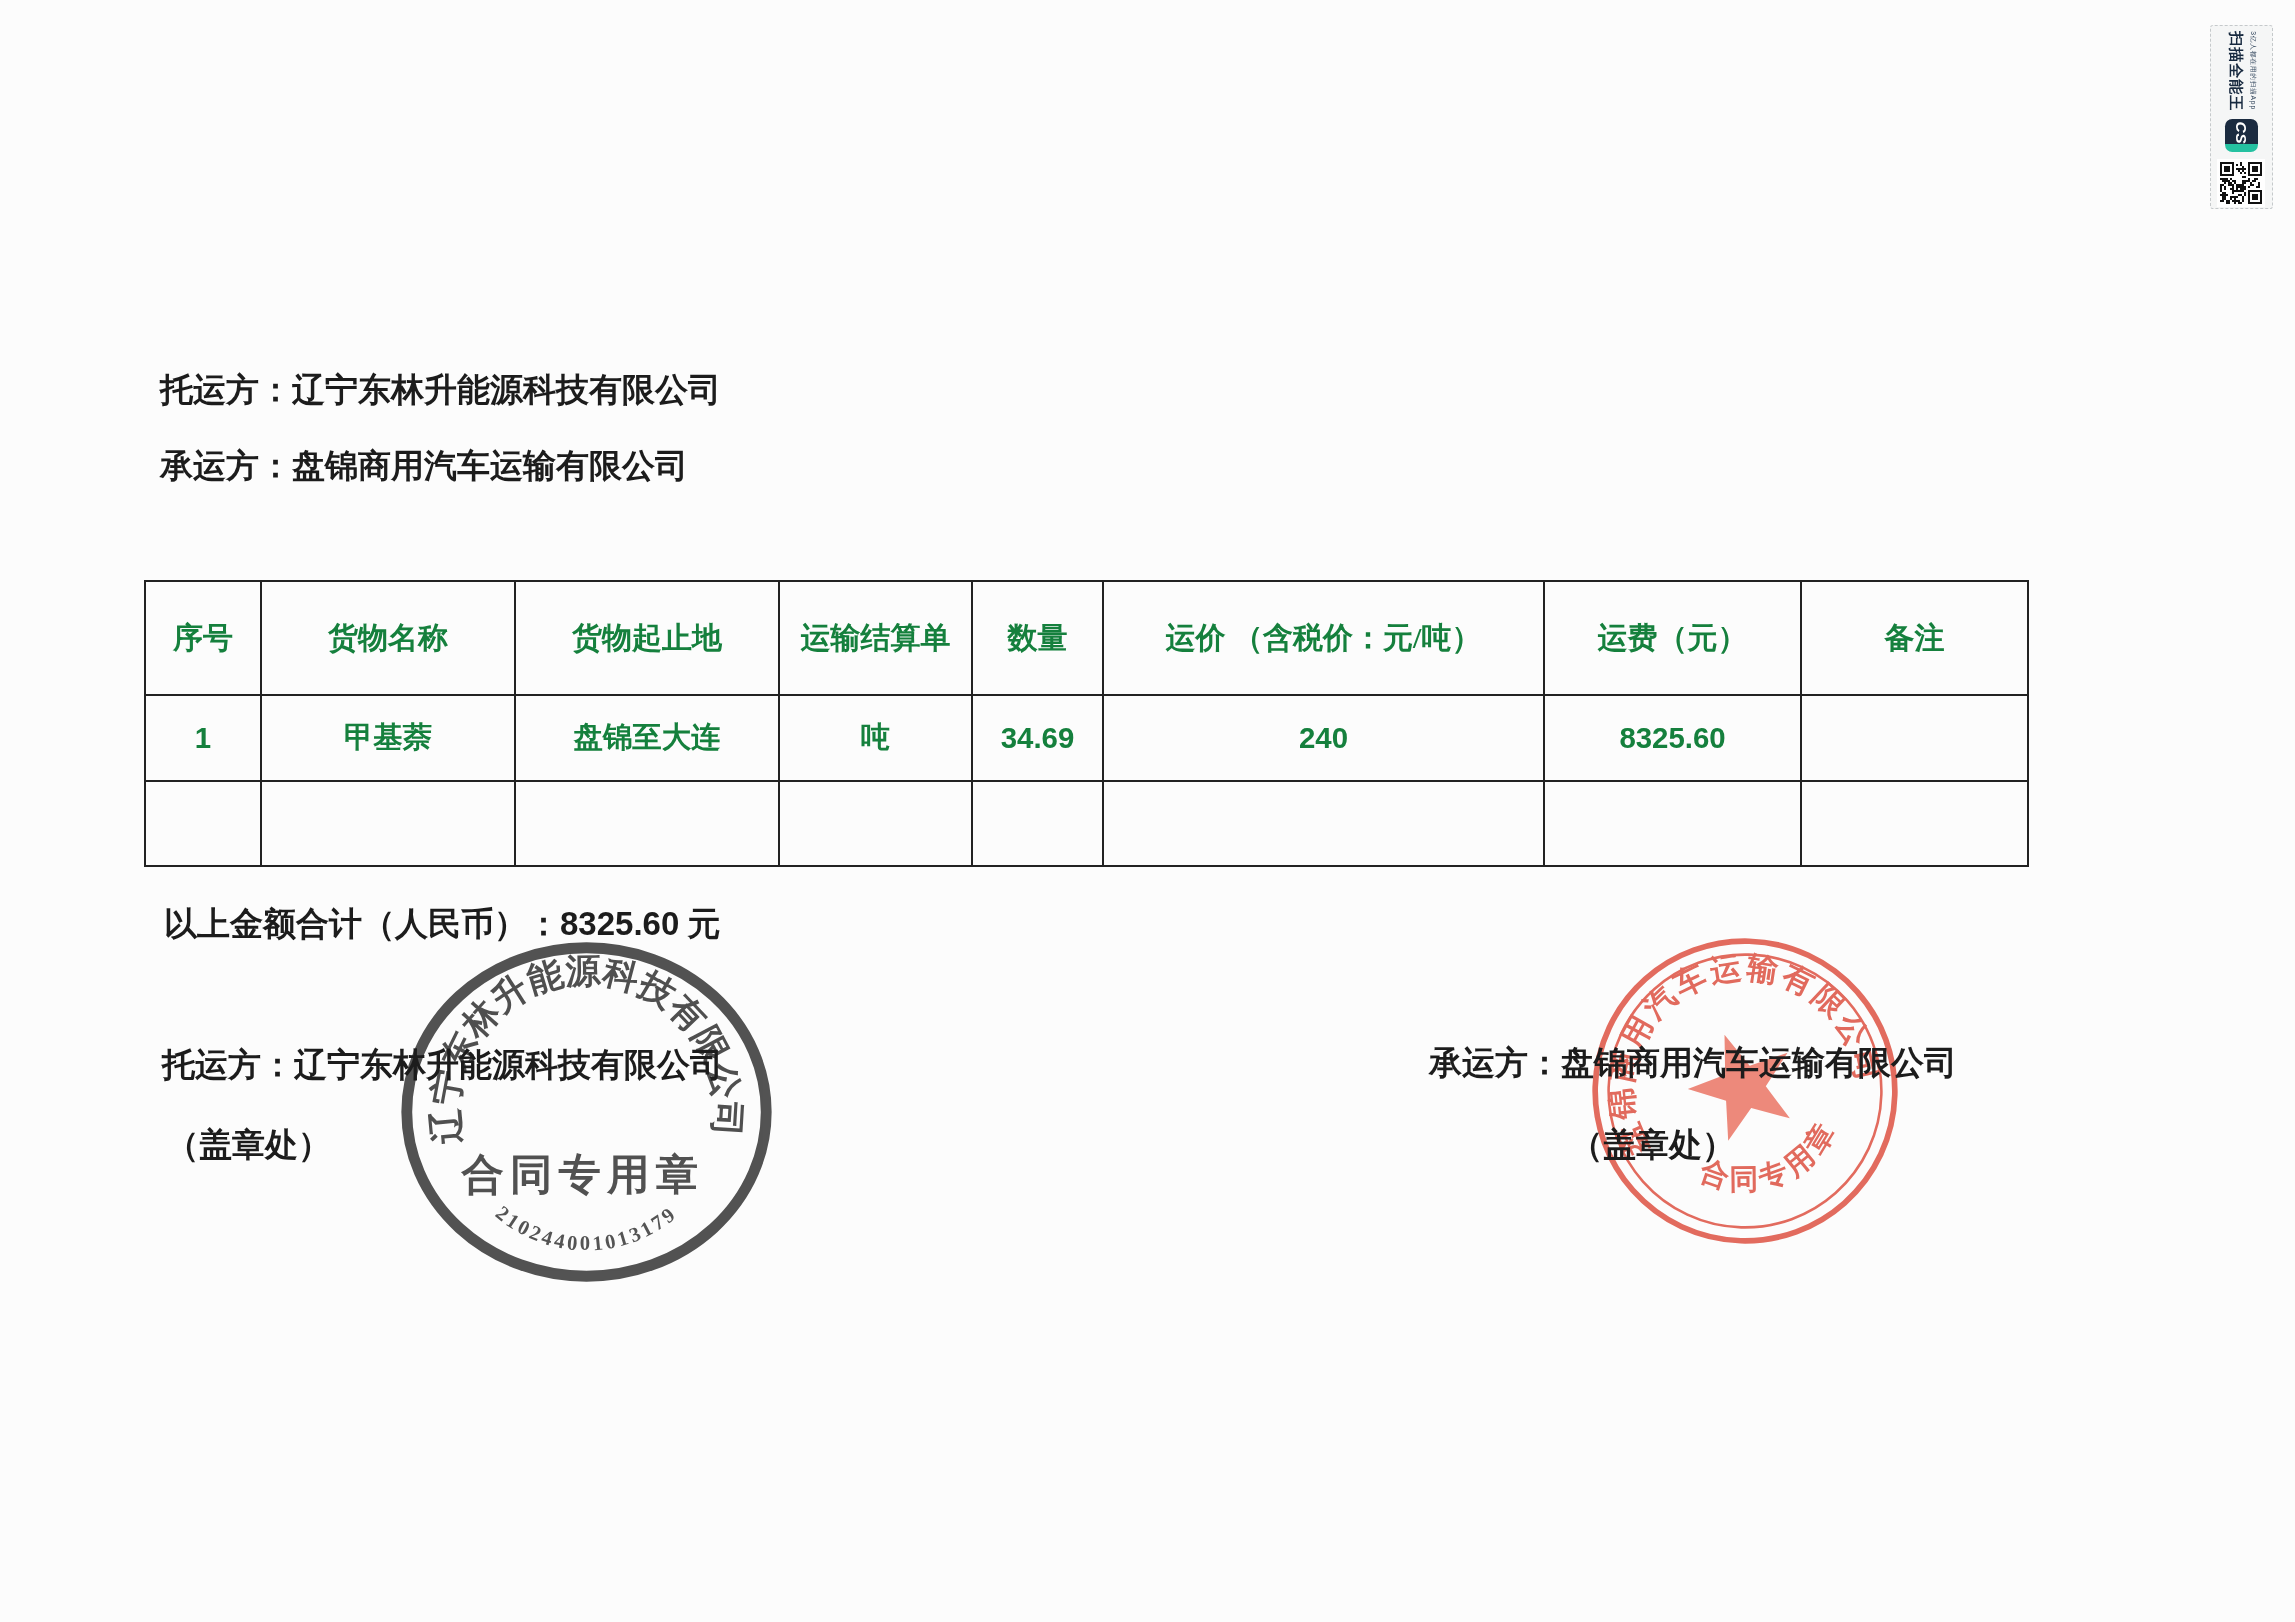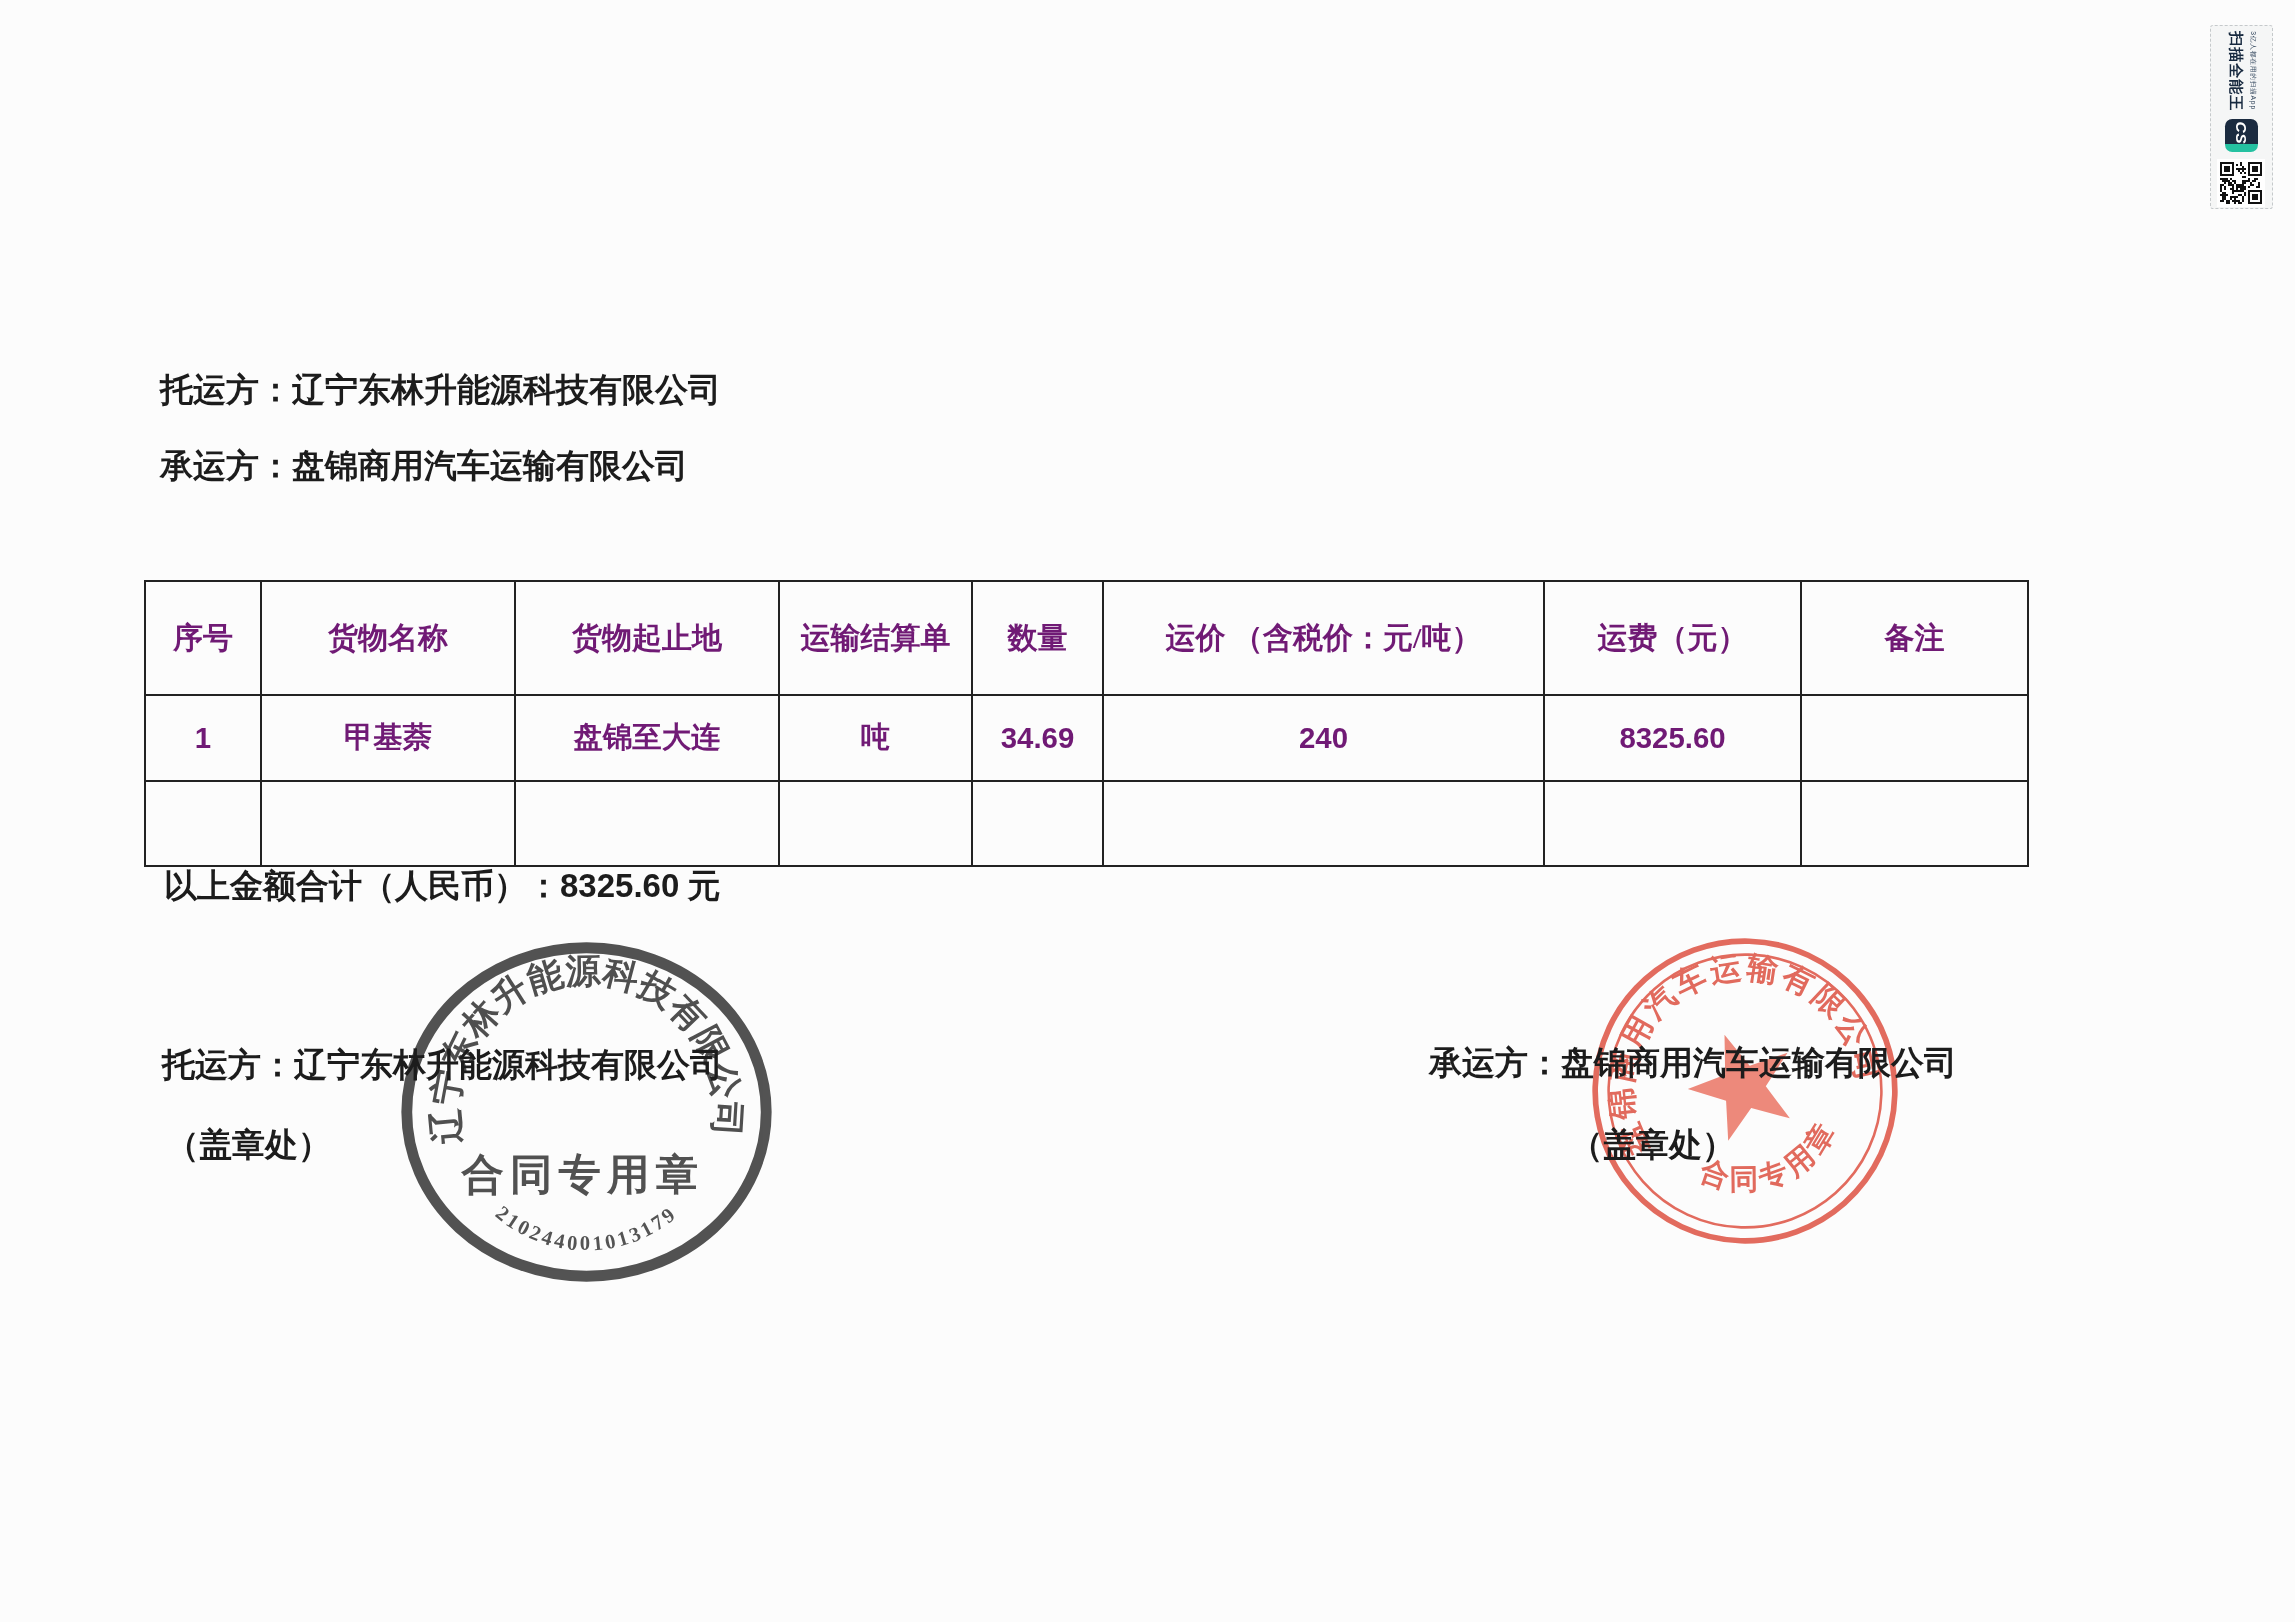--- a/index.html
+++ b/index.html
@@ -10,28 +10,28 @@
   .doc-text{white-space:nowrap;font-weight:600;color:#1c1c1c;}
 
   .title{left:914px;top:254px;font-size:58px;letter-spacing:7.2px;font-weight:600;}
   .line-shipper{left:160px;top:368px;font-size:33px;}
   .line-carrier{left:160px;top:444px;font-size:33px;}
   .line-intro{left:160px;top:518px;font-size:33px;}
 
   .tbl-wrap{left:144px;top:580px;z-index:3;}
   table.settle{border-collapse:collapse;table-layout:fixed;width:1883px;background:transparent;}
   table.settle td,table.settle th{border:2.1px solid #222;vertical-align:middle;text-align:center;
-    font-weight:600;color:#701a75;overflow:hidden;}
+    font-weight:600;color:#15803d;overflow:hidden;}
   table.settle th{font-size:30px;height:110px;}
   table.settle td{font-size:29.4px;}
   tr.r1 td{height:82px;}
   tr.r2 td{height:81px;}
   .num{font-family:"Liberation Sans","DejaVu Sans",sans-serif;font-weight:600;}
 
-  .line-total{left:164px;top:864px;font-size:33px;z-index:4;}
+  .line-total{left:164px;top:902px;font-size:33px;z-index:4;}
   .line-caps{left:235px;top:965px;font-size:32px;z-index:4;}
   .line-shipper-sign{left:162px;top:1043px;font-size:33px;z-index:4;}
   .line-shipper-seal{left:166px;top:1123px;font-size:33px;z-index:4;}
   .line-carrier-sign{left:1429px;top:1041px;font-size:33px;z-index:4;}
   .line-carrier-seal{left:1570px;top:1123px;font-size:33px;z-index:4;}
 
   .stamp{z-index:2;}
   .stamp text{font-family:"Liberation Serif","DejaVu Serif",serif;}
 
   

